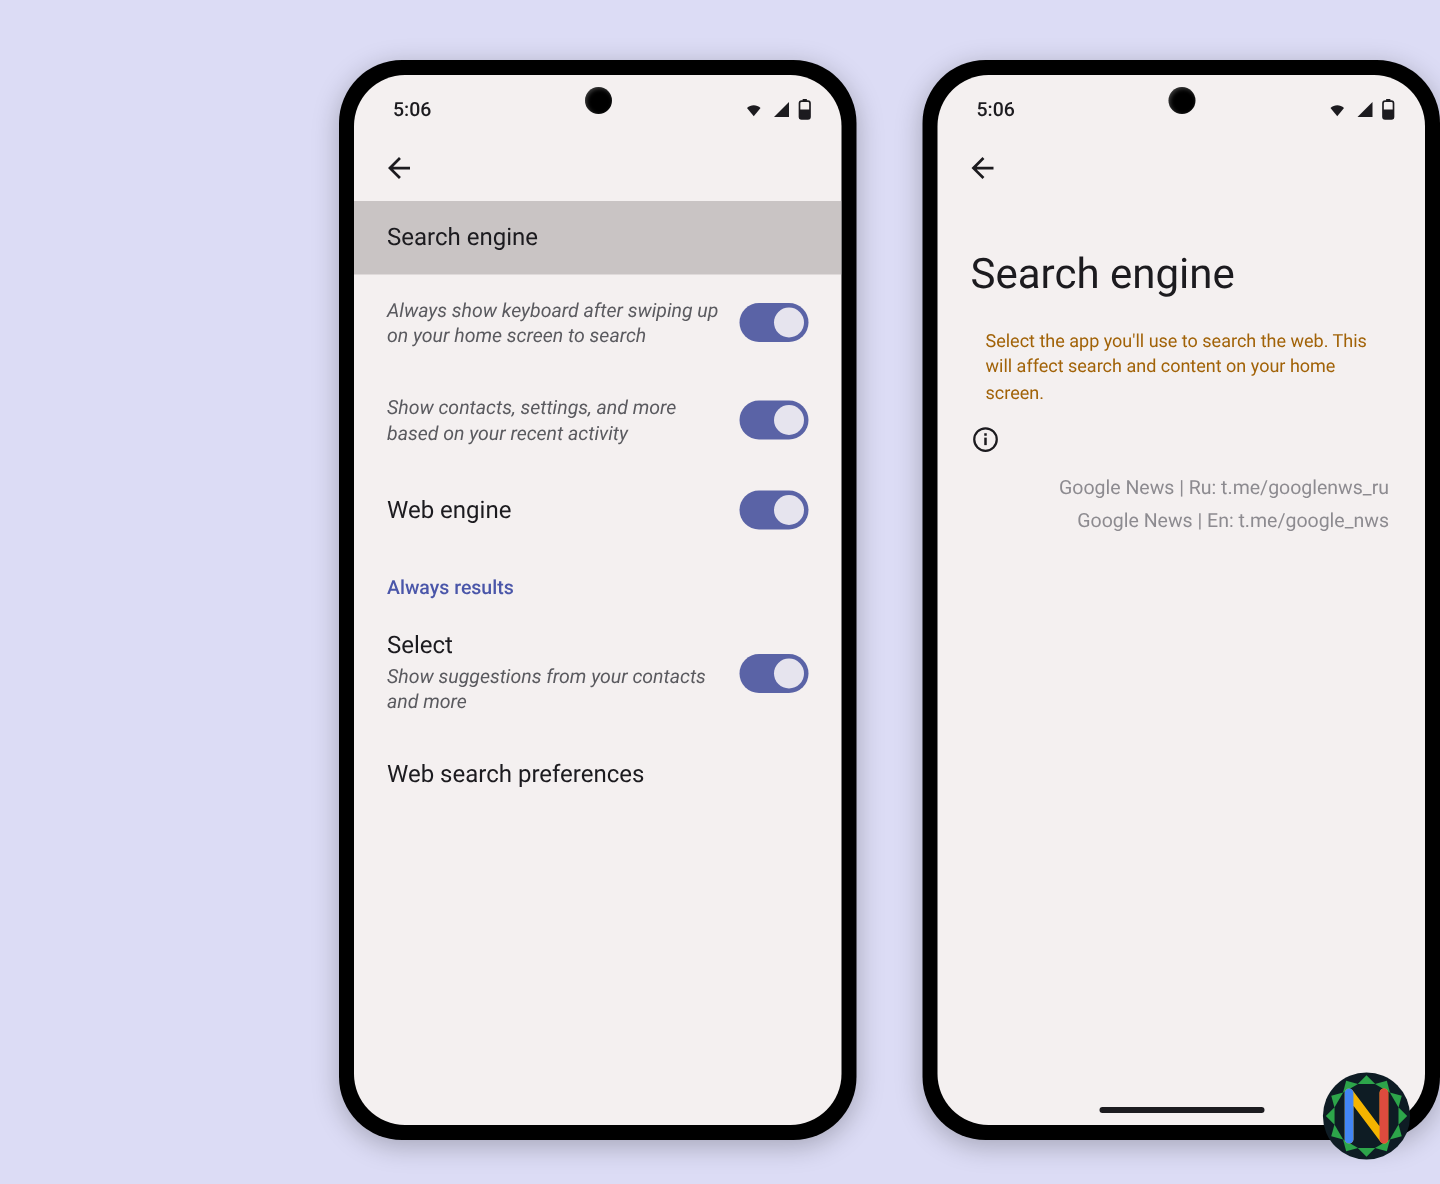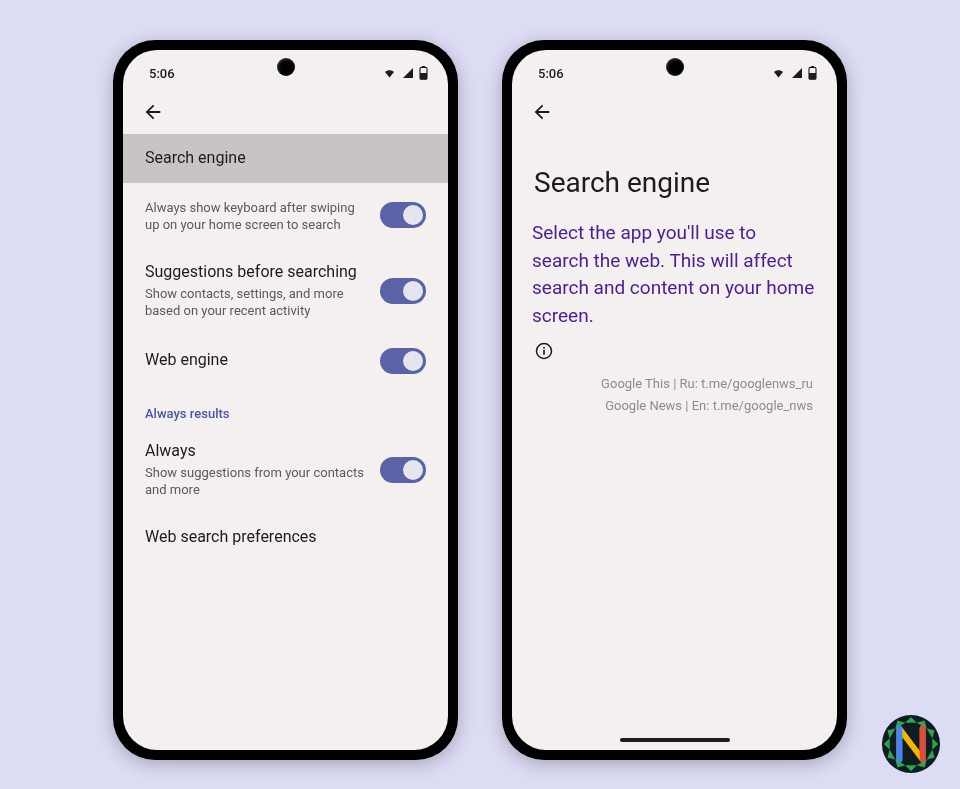--- a/index.html
+++ b/index.html
@@ -7,21 +7,21 @@
     background: #dcdcf5;
     width: 960px;
     height: 789px;
     font-family: Roboto, "Helvetica Neue", Arial, sans-serif;
     position: relative;
     overflow: hidden;
   }
   .phones {
     display: flex;
     gap: 44px;
-    justify-content: center;
+    justify-content: flex-end;
     padding-top: 40px;
   }
   .phone {
     width: 345px;
     height: 720px;
     background: #000;
     border-radius: 42px;
     padding: 10px;
     position: relative;
     box-shadow: 0 4px 18px rgba(0,0,0,0.25);
@@ -81,40 +81,40 @@
   .content { flex:1; overflow:hidden; }
   .row {
     padding: 14px 22px;
     display:flex;
     align-items:center;
     gap: 12px;
   }
   .row.highlight { background: #c9c4c4; }
   .row-main { flex:1; min-width:0; }
   .row-title { font-size: 16px; font-weight: 400; color:#1c1b1f; line-height:1.3; }
-  .row-sub { font-size: 13px; color:#5a5a5f; line-height:1.35; margin-top:2px; }
+  .row-sub { font-size: 13px; color:#5a5a5f; line-height:1.35; margin-top:2px;font-style:italic; }
   .section-label { font-size: 13px; color:#4a56a9; padding: 18px 22px 6px 22px; font-weight:500; }
   .toggle {
     width: 46px; height: 26px;
     background: #5a63a6;
     border-radius: 13px;
     position: relative;
     flex-shrink:0;
     cursor:pointer;
   }
   .toggle::after {
     content:"";
     position:absolute;
     right:3px; top:3px;
     width:20px; height:20px;
     background:#e6e4ee;
     border-radius:50%;
   }
   
-  .body-text { font-size: 19px; color:#4c1d95; padding: 0 20px; line-height:1.45; }
+  .body-text { font-size: 12px; color:#a16207; padding: 0 32px; line-height:1.45; }
   .info-row { padding: 12px 22px 6px 22px; }
   .link-text { font-size: 14px; color:#4a56a9; text-decoration: underline; padding: 0 22px 8px 22px; display:block; cursor:pointer; }
   .credit { font-size: 13px; color:#8d8b90; text-align:right; padding: 4px 24px 0 0; line-height:1.35; }
   .home-indicator {
     position:absolute;
     bottom:8px; left:50%; transform:translateX(-50%);
     width:110px; height:4px; border-radius:2px; background:#1c1b1f;
   }
   .corner-logo {
     position:absolute;
@@ -167,38 +167,37 @@
 
         <div class="row">
           <div class="row-main">
             <div class="row-sub">Always show keyboard after swiping up on your home screen to search</div>
           </div>
           <div class="toggle"></div>
         </div>
 
         <div class="row">
           <div class="row-main">
-            <div class="row-title">Suggestions before searching</div>
             <div class="row-sub">Show contacts, settings, and more based on your recent activity</div>
           </div>
           <div class="toggle"></div>
         </div>
 
         <div class="row">
           <div class="row-main">
             <div class="row-title">Web engine</div>
           </div>
           <div class="toggle"></div>
         </div>
 
         <div class="section-label">Always results</div>
 
         <div class="row">
           <div class="row-main">
-            <div class="row-title">Always</div>
+            <div class="row-title">Select</div>
             <div class="row-sub">Show suggestions from your contacts and more</div>
           </div>
           <div class="toggle"></div>
         </div>
 
         <div class="row" style="padding-bottom:0;">
           <div class="row-main">
             <div class="row-title">Web search preferences</div>
           </div>
         </div>
@@ -242,21 +241,21 @@
 
       <div class="info-row">
         <svg width="20" height="20" viewBox="0 0 24 24">
             <circle cx="12" cy="12" r="9" fill="none" stroke="#1c1b1f" stroke-width="1.8"></circle>
             <rect x="11" y="10.5" width="2" height="6" fill="#1c1b1f"></rect>
             <rect x="11" y="7" width="2" height="2" fill="#1c1b1f"></rect>
           </svg>
       </div>
 
 
-      <div class="credit">Google This | Ru: t.me/googlenws_ru</div>
+      <div class="credit">Google News | Ru: t.me/googlenws_ru</div>
       <div class="credit">Google News | En: t.me/google_nws</div>
 
       <div class="home-indicator"></div>
     </div>
   </div>
 
 </div>
 
 <svg class="corner-logo" viewBox="0 0 64 64">
   <circle cx="32" cy="32" r="30" fill="#0e1c24"></circle>

